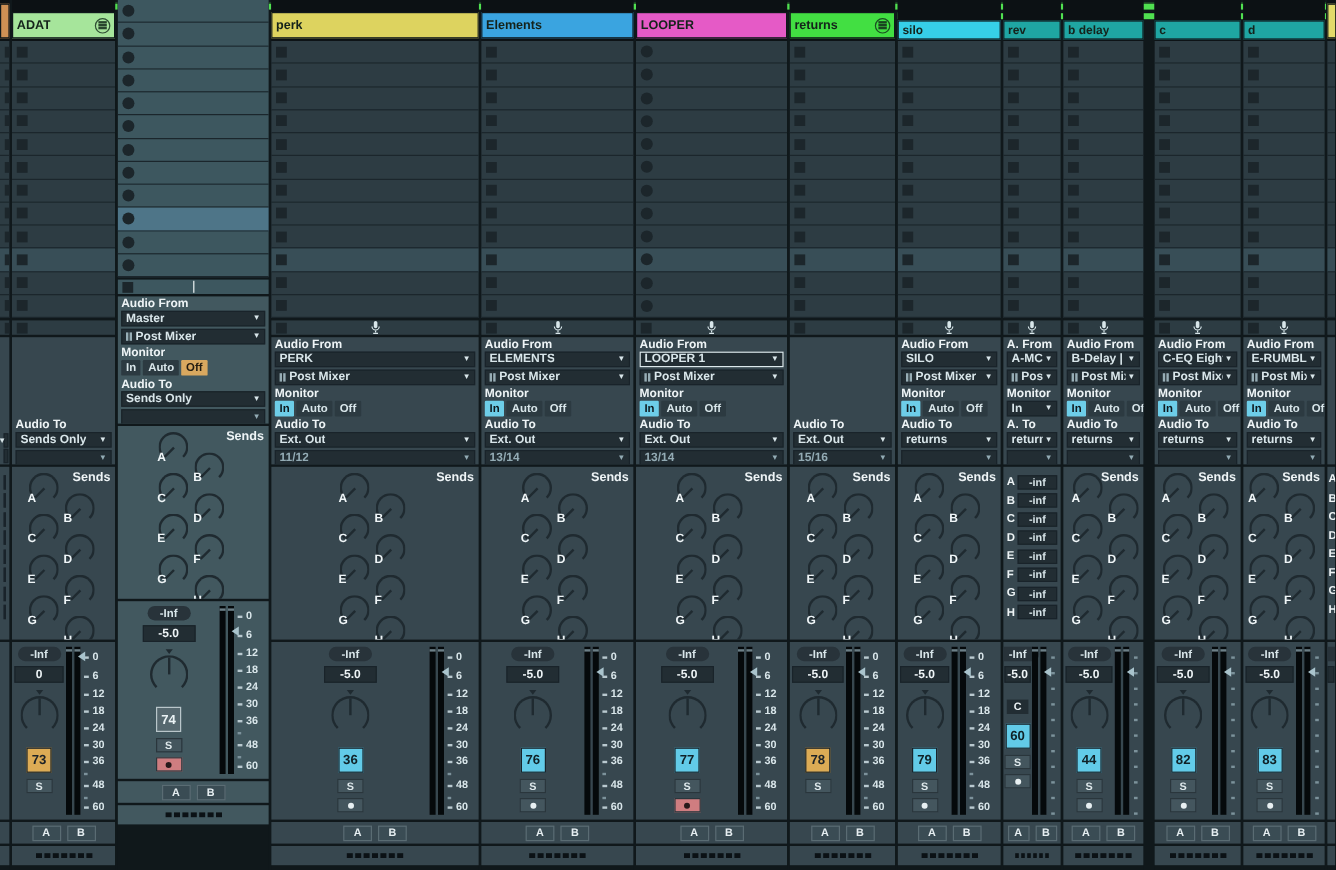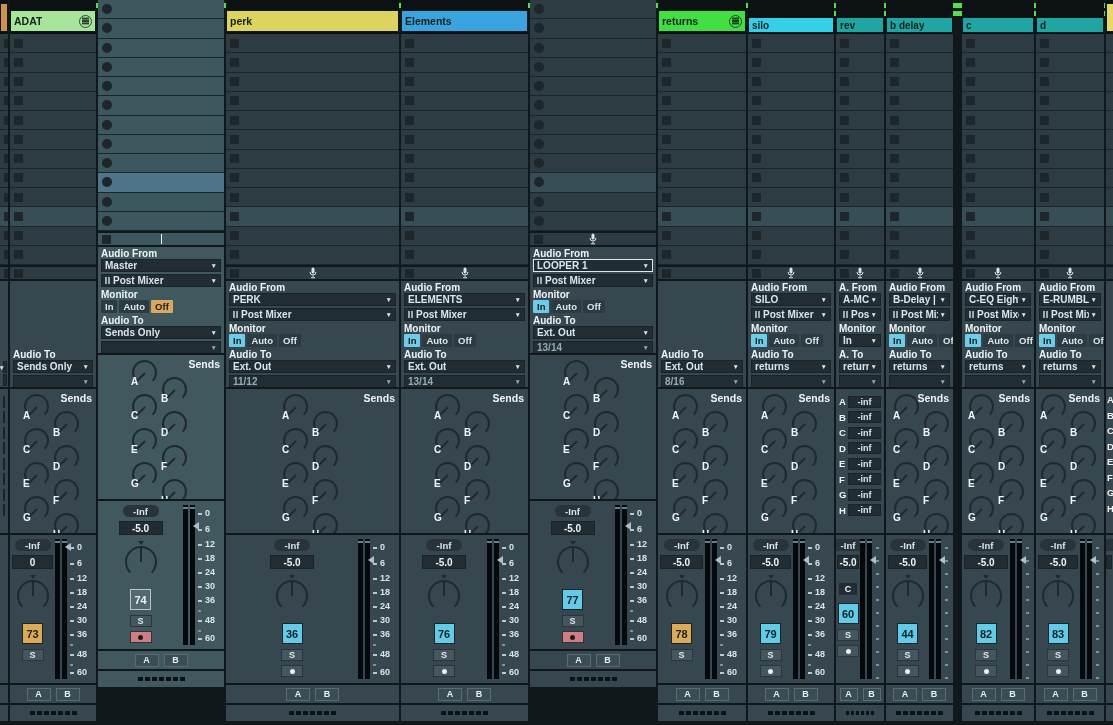--- a/index.html
+++ b/index.html
@@ -858,20 +858,25 @@
         <div class="dash"></div>
         <div class="dash"></div>
         <div class="dash"></div>
         <div class="dash"></div>
         <div class="dash"></div>
         <div class="dash"></div>
         <div class="dash"></div>
       </div>
     </div>
     <div class="col" style="left: 530px; width: 126px;">
+      <div class="hdr">
+        <div class="plate" style="background: rgb(229, 90, 198);">
+          <span class="tname">LOOPER</span>
+        </div>
+      </div>
       <div class="grid">
         <div class="slotrow">
           <div class="ci"></div>
         </div>
         <div class="slotrow">
           <div class="ci"></div>
         </div>
         <div class="slotrow">
           <div class="ci"></div>
         </div>
@@ -1085,21 +1090,21 @@
         <div class="sq"></div>
       </div>
       <div class="io">
         <div class="iospacer"></div>
         <div class="iolbl">Audio To</div>
         <div class="dd">
           <span class="ddtxt">Ext. Out</span>
           <span class="arr">▼</span>
         </div>
         <div class="dd dim">
-          <span class="ddtxt">8/16</span>
+          <span class="ddtxt">15/16</span>
           <span class="arr">▼</span>
         </div>
       </div>
       <div class="sends">
         <div class="sendslbl">Sends</div>
         <div class="knob" style="left: 15px; top: 5px;">
           <div class="ptr"></div>
           <div class="kl">A</div>
         </div>
         <div class="knob" style="left: 45px; top: 22px;">

